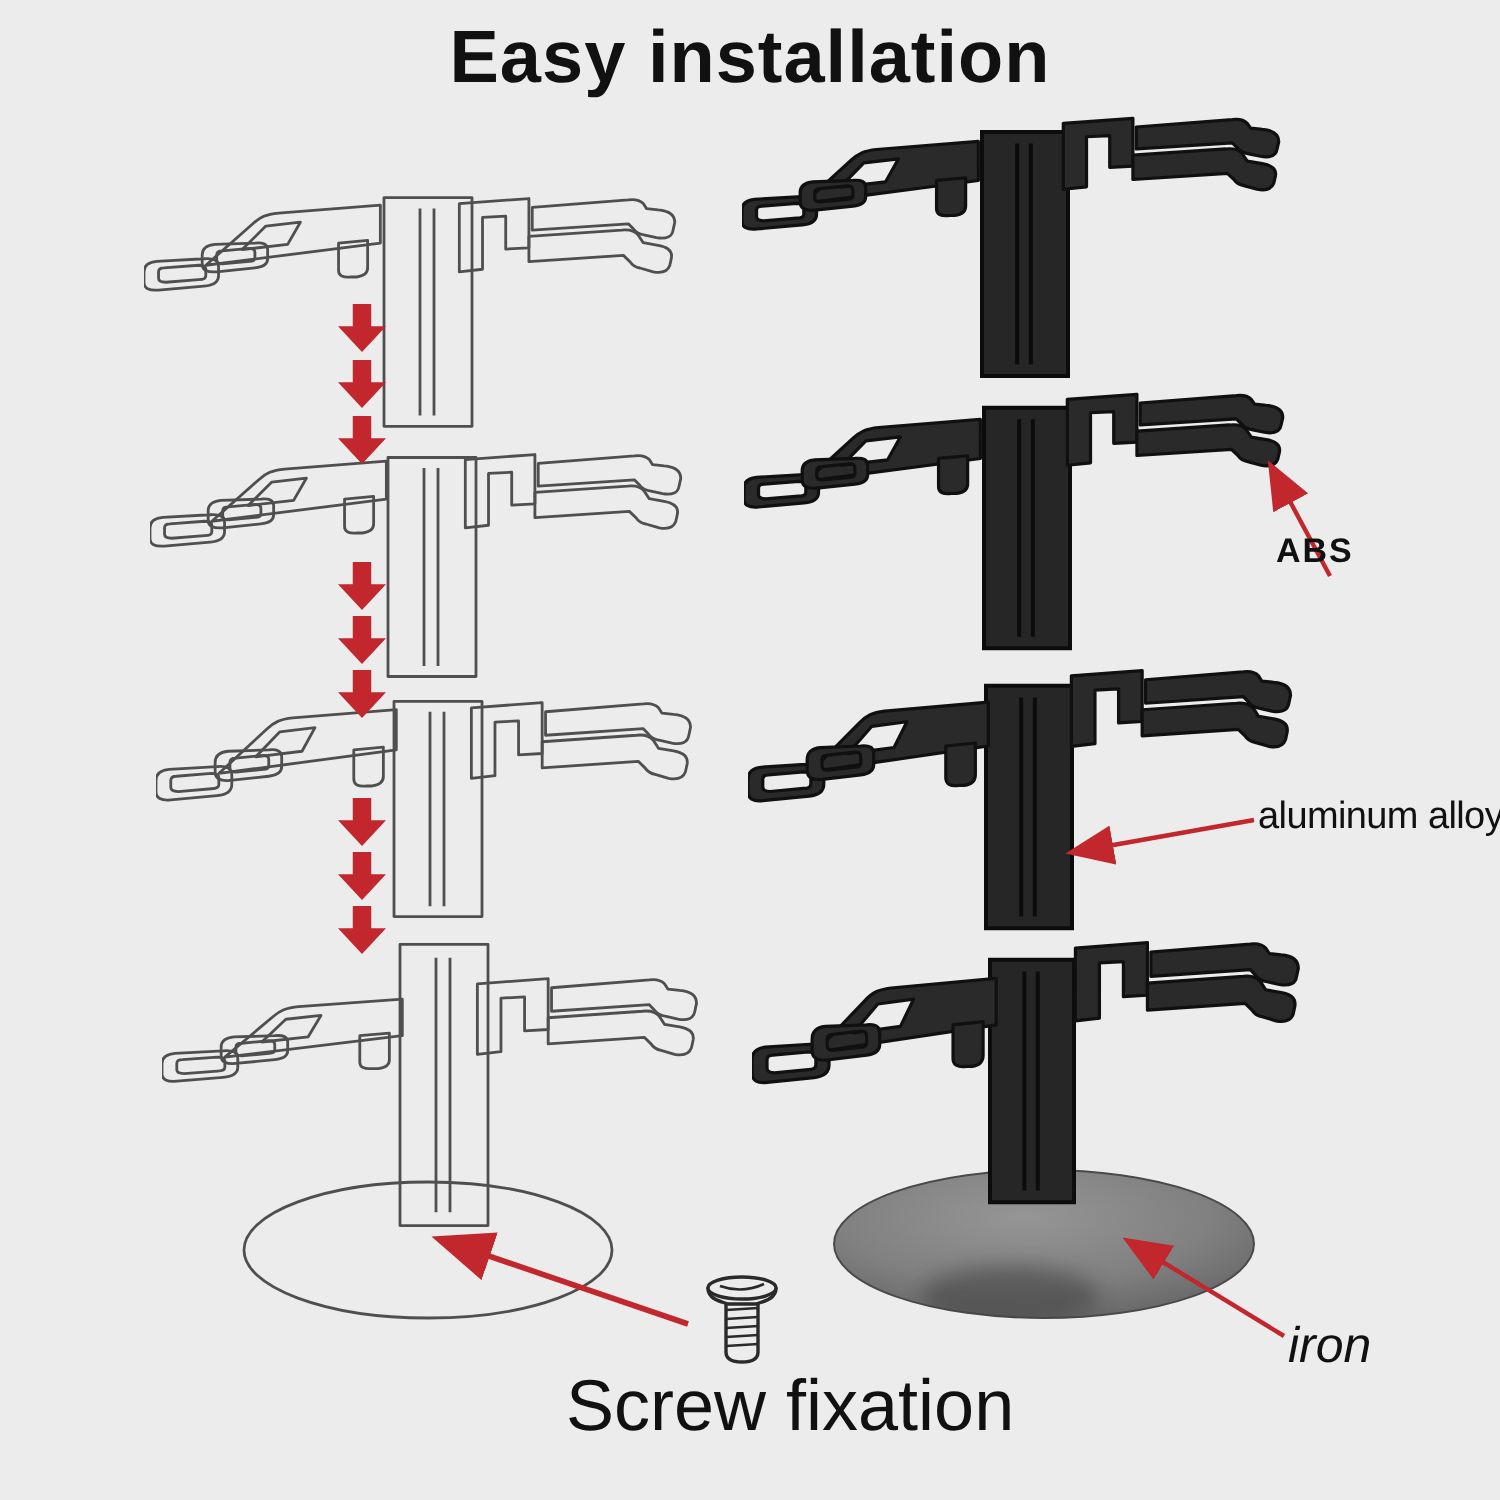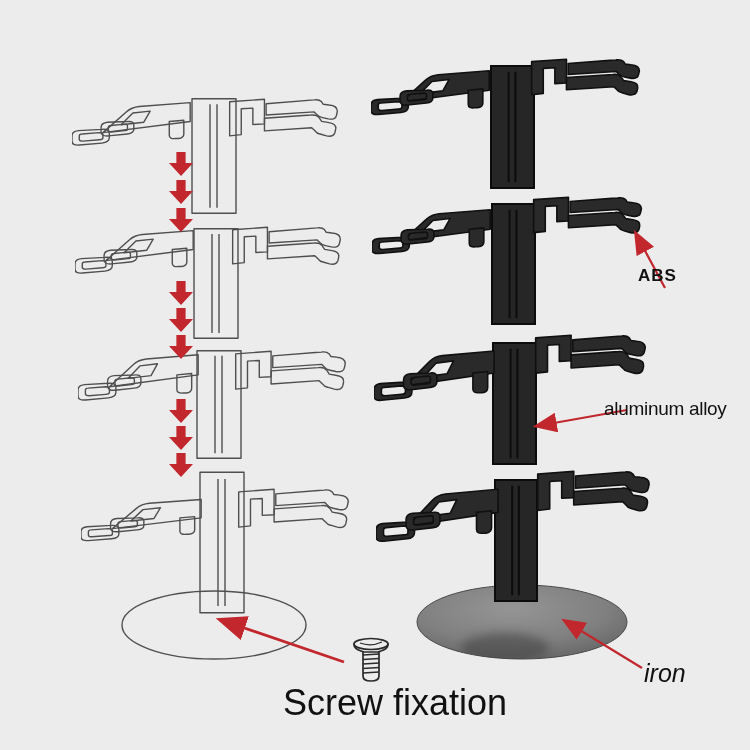--- a/index.html
+++ b/index.html
@@ -9,21 +9,21 @@
   }
   html,body{margin:0;padding:0;}
   body{width:750px;height:750px;overflow:hidden;background:var(--page-bg);
        font-family:"Liberation Sans",sans-serif;}
   .canvas{position:relative;width:750px;height:750px;background:var(--page-bg);}
   svg.scene{position:absolute;left:0;top:0;}
   .title{position:absolute;top:8px;left:0;width:100%;text-align:center;
          font-size:37px;font-weight:600;color:var(--text-color);letter-spacing:.5px;}
   .lbl{position:absolute;color:var(--text-color);white-space:nowrap;}
   .lbl-abs{left:638px;top:266px;font-size:17px;font-weight:700;letter-spacing:1px;}
-  .lbl-alu{left:604px;top:398px;font-size:19px;font-weight:400;letter-spacing:-.3px;}
+  .lbl-alu{left:629px;top:398px;font-size:19px;font-weight:400;letter-spacing:-.3px;}
   .lbl-iron{left:644px;top:659px;font-size:25px;font-weight:400;font-style:italic;}
   .lbl-screw{left:283px;top:682px;font-size:36px;font-weight:400;text-align:center;}
   
   .wire{fill:none;stroke:var(--wire-stroke);stroke-width:1.4;stroke-linejoin:round;}
   .solid{fill:var(--solid-dark);stroke:var(--solid-edge);stroke-width:1.6;stroke-linejoin:round;}
   .solid-pole{fill:#262626;stroke:#0c0c0c;stroke-width:2;}
   .red-fill{fill:var(--accent-red);stroke:none;}
   .ann{stroke:var(--accent-red);fill:none;}
   .mhead{fill:var(--accent-red);}
   .screw-outline{fill:var(--page-bg);stroke:#2a2a2a;stroke-width:1.7;stroke-linejoin:round;}
@@ -140,17 +140,18 @@
       <use class="solid" href="#hookR" x="532" y="196" width="116" height="58"></use>
       <use class="solid" href="#hookR" x="534" y="334" width="118" height="62"></use>
       <use class="solid" href="#hookR" x="536" y="470" width="120" height="64"></use>
 
       <line class="ann" x1="665" y1="288" x2="636" y2="234" stroke-width="2.2" marker-end="url(#mArrow)"></line>
       <line class="ann" x1="627" y1="410" x2="537" y2="426" stroke-width="2.2" marker-end="url(#mArrow)"></line>
       <line class="ann" x1="642" y1="668" x2="565" y2="621" stroke-width="2.2" marker-end="url(#mArrow)"></line>
     </g>
   </svg>
 
+  <div class="title">Easy installation</div>
   <div class="lbl lbl-abs">ABS</div>
   <div class="lbl lbl-alu">aluminum alloy</div>
   <div class="lbl lbl-iron">iron</div>
   <div class="lbl lbl-screw">Screw fixation</div>
 </div>
 
 </body></html>

